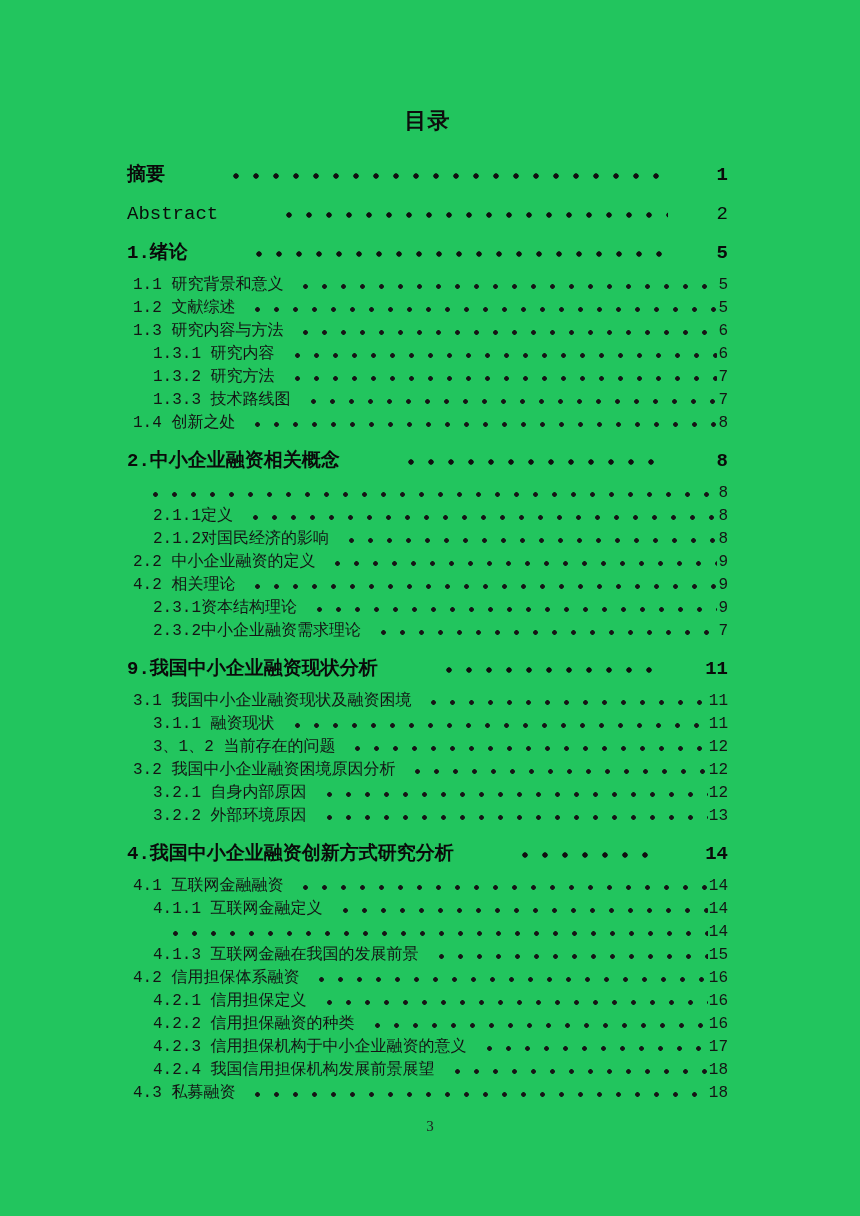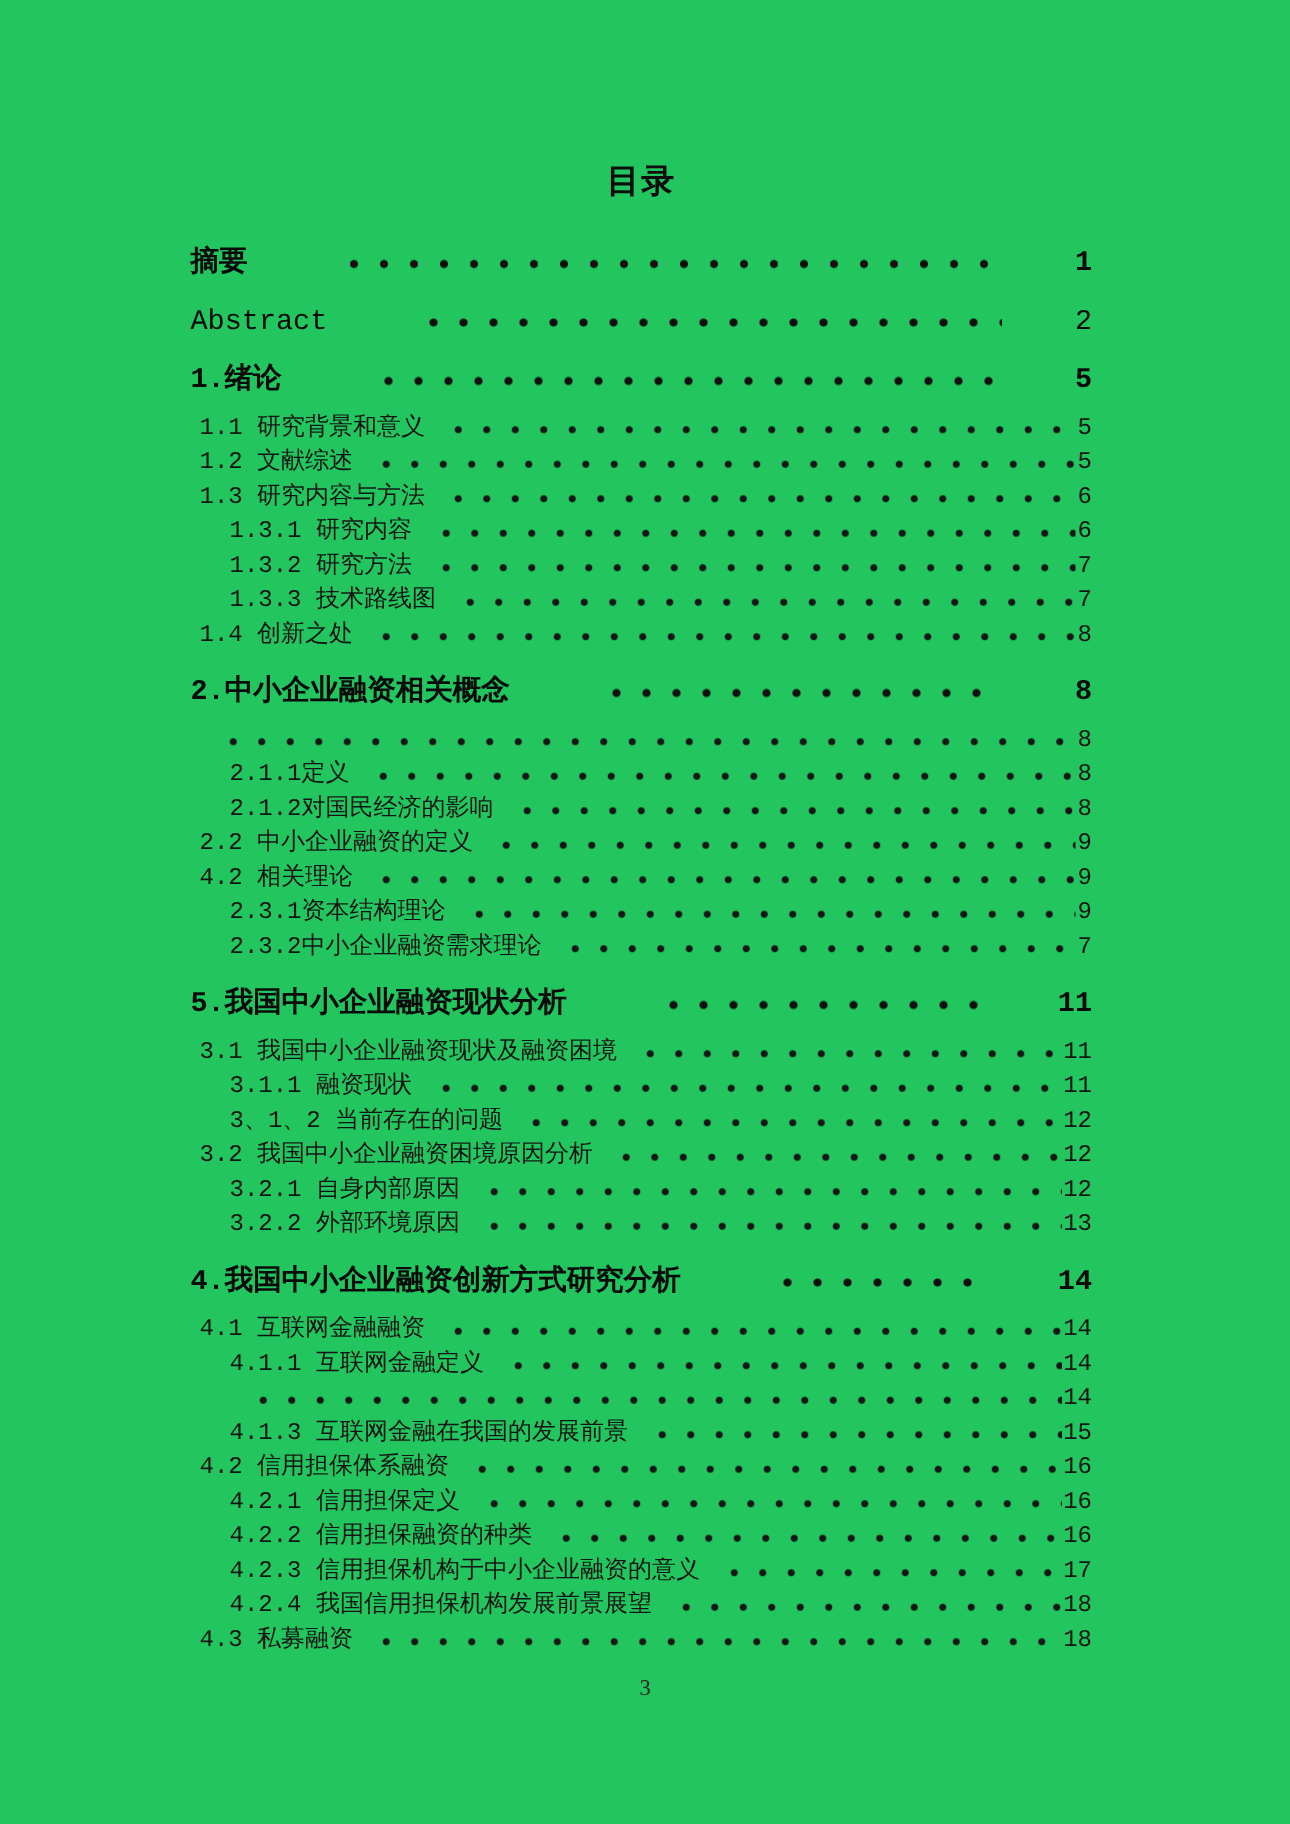--- a/index.html
+++ b/index.html
@@ -170,21 +170,21 @@
     <span class="label">2.3.1资本结构理论</span>
     <span class="leader"></span>
     <span class="pnum">9</span>
   </div>
       <div class="row lv2">
     <span class="label">2.3.2中小企业融资需求理论</span>
     <span class="leader"></span>
     <span class="pnum">7</span>
   </div>
       <div class="row lv0 bold">
-    <span class="label">5.我国中小企业融资现状分析</span>
+    <span class="label">9.我国中小企业融资现状分析</span>
     <span class="leader"></span>
     <span class="pnum">11</span>
   </div>
       <div class="row lv1">
     <span class="label">3.1 我国中小企业融资现状及融资困境</span>
     <span class="leader"></span>
     <span class="pnum">11</span>
   </div>
       <div class="row lv2">
     <span class="label">3.1.1 融资现状</span>

